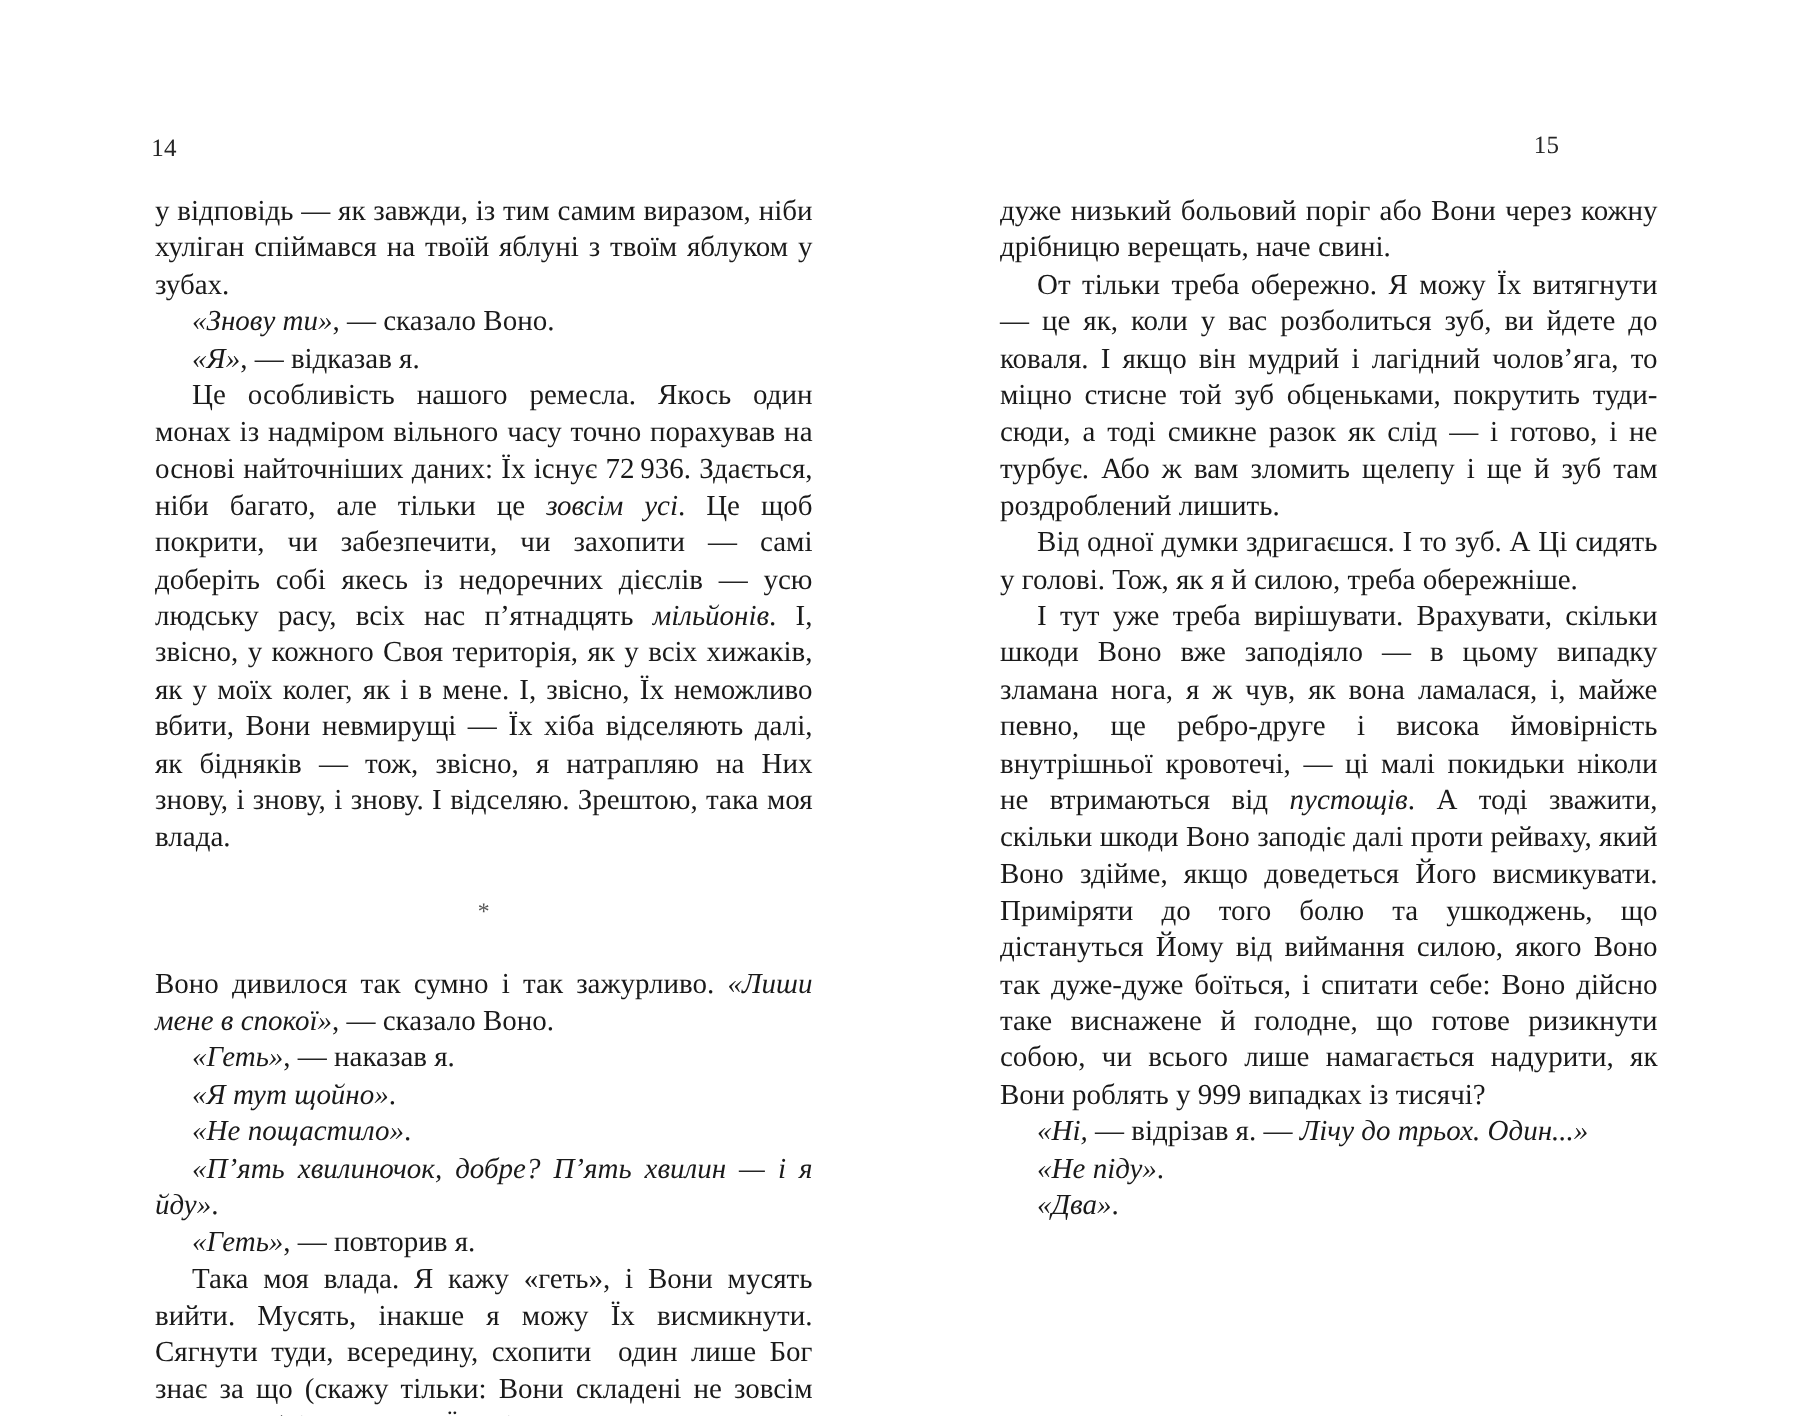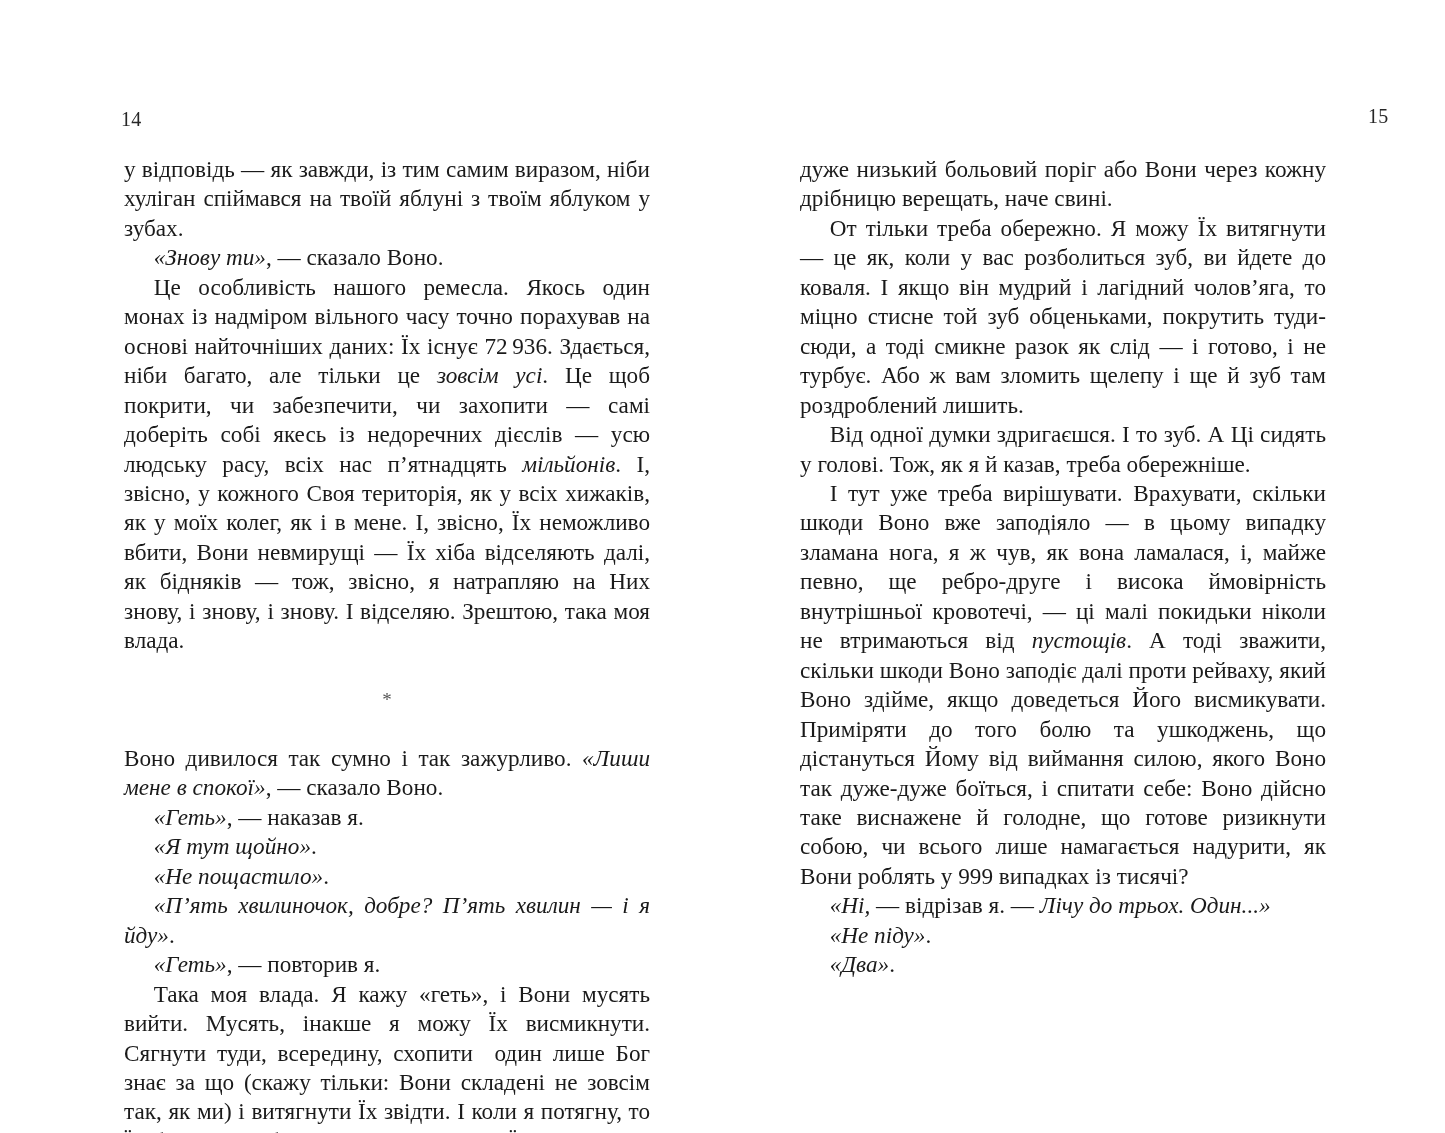--- a/index.html
+++ b/index.html
@@ -16,21 +16,21 @@
     color: #1a1a1a;
     overflow: hidden;
   }
   .folio {
     position: absolute;
     font-size: 20px;
     color: #262626;
     letter-spacing: 0.3px;
   }
   .folio-left  { left: 121px; top: 108px; }
-  .folio-right { left: 1368px; top: 105px; }
+  .folio-right { left: 1227px; top: 105px; }
 
   .column {
     position: absolute;
     top: 155px;
     width: 526px;
     font-size: 23.2px;
     line-height: 29.45px;
     text-align: justify;
     text-justify: inter-word;
     color: #1a1a1a;
@@ -69,20 +69,21 @@
 <div class="page">
 
   <div class="folio folio-left">14</div>
 
   <div class="column col-left">
 
     <p>у відповідь — як завжди, із тим самим виразом, ніби хуліган спіймався на твоїй яблуні з твоїм яблуком у зубах.</p>
 
     <p class="ind last-line-left"><i>«Знову ти»</i>, — сказало Воно.</p>
 
+    <p class="ind last-line-left"><i>«Я»</i>, — відказав я.</p>
 
     <p class="ind">Це особливість нашого ремесла. Якось один монах із надміром вільного часу точно порахував на основі найточніших даних: Їх існує <span class="nobr">72 936</span>. Здається, ніби багато, але тільки це <i>зовсім усі</i>. Це щоб покрити, чи забезпечити, чи захопити — самі доберіть собі якесь із недоречних дієслів — усю людську расу, всіх нас п’ятнадцять <i>мільйонів</i>. І, звісно, у кожного Своя територія, як у всіх хижаків, як у моїх колег, як і в мене. І, звісно, Їх неможливо вбити, Вони невмирущі — Їх хіба відселяють далі, як бідняків — тож, звісно, я натрапляю на Них знову, і знову, і знову. І відселяю. Зрештою, така моя влада.</p>
 
     <div class="gap"></div>
 
     <p class="sep">*</p>
 
     <div class="gap"></div>
 
     <p class="last-line-left">Воно дивилося так сумно і так зажурливо. <i>«Лиши мене в спокої»</i>, — сказало Воно.</p>
@@ -102,21 +103,21 @@
   </div>
 
   <div class="folio folio-right">15</div>
 
   <div class="column col-right">
 
     <p class="last-line-left">дуже низький больовий поріг або Вони через кожну дрібницю верещать, наче свині.</p>
 
     <p class="ind last-line-left">От тільки треба обережно. Я можу Їх витягнути — це як, коли у вас розболиться зуб, ви йдете до коваля. І якщо він мудрий і лагідний чолов’яга, то міцно стисне той зуб обценьками, покрутить туди-сюди, а тоді смикне разок як слід — і готово, і не турбує. Або ж вам зломить щелепу і ще й зуб там роздроблений лишить.</p>
 
-    <p class="ind last-line-left">Від одної думки здригаєшся. І то зуб. А Ці сидять у голові. Тож, як я й казав, треба обережніше.</p>
+    <p class="ind last-line-left">Від одної думки здригаєшся. І то зуб. А Ці сидять у голові. Тож, як я й силою, треба обережніше.</p>
 
 
     <p class="ind last-line-left">І тут уже треба вирішувати. Врахувати, скільки шкоди Воно вже заподіяло — в цьому випадку зламана нога, я ж чув, як вона ламалася, і, майже певно, ще ребро-друге і висока ймовірність внутрішньої кровотечі, — ці малі покидьки ніколи не втримаються від <i>пустощів</i>. А тоді зважити, скільки шкоди Воно заподіє далі проти рейваху, який Воно здійме, якщо доведеться Його висмикувати. Приміряти до того болю та ушкоджень, що дістануться Йому від виймання силою, якого Воно так дуже-дуже боїться, і спитати себе: Воно дійсно таке виснажене й голодне, що готове ризикнути собою, чи всього лише намагається надурити, як Вони роблять у 999 випадках із тисячі?</p>
 
 
     <p class="ind last-line-left"><i>«Ні,</i> — відрізав я. — <i>Лічу до трьох. Один...»</i></p>
 
     <p class="ind last-line-left"><i>«Не піду»</i>.</p>
 
     <p class="ind last-line-left"><i>«Два»</i>.</p>

